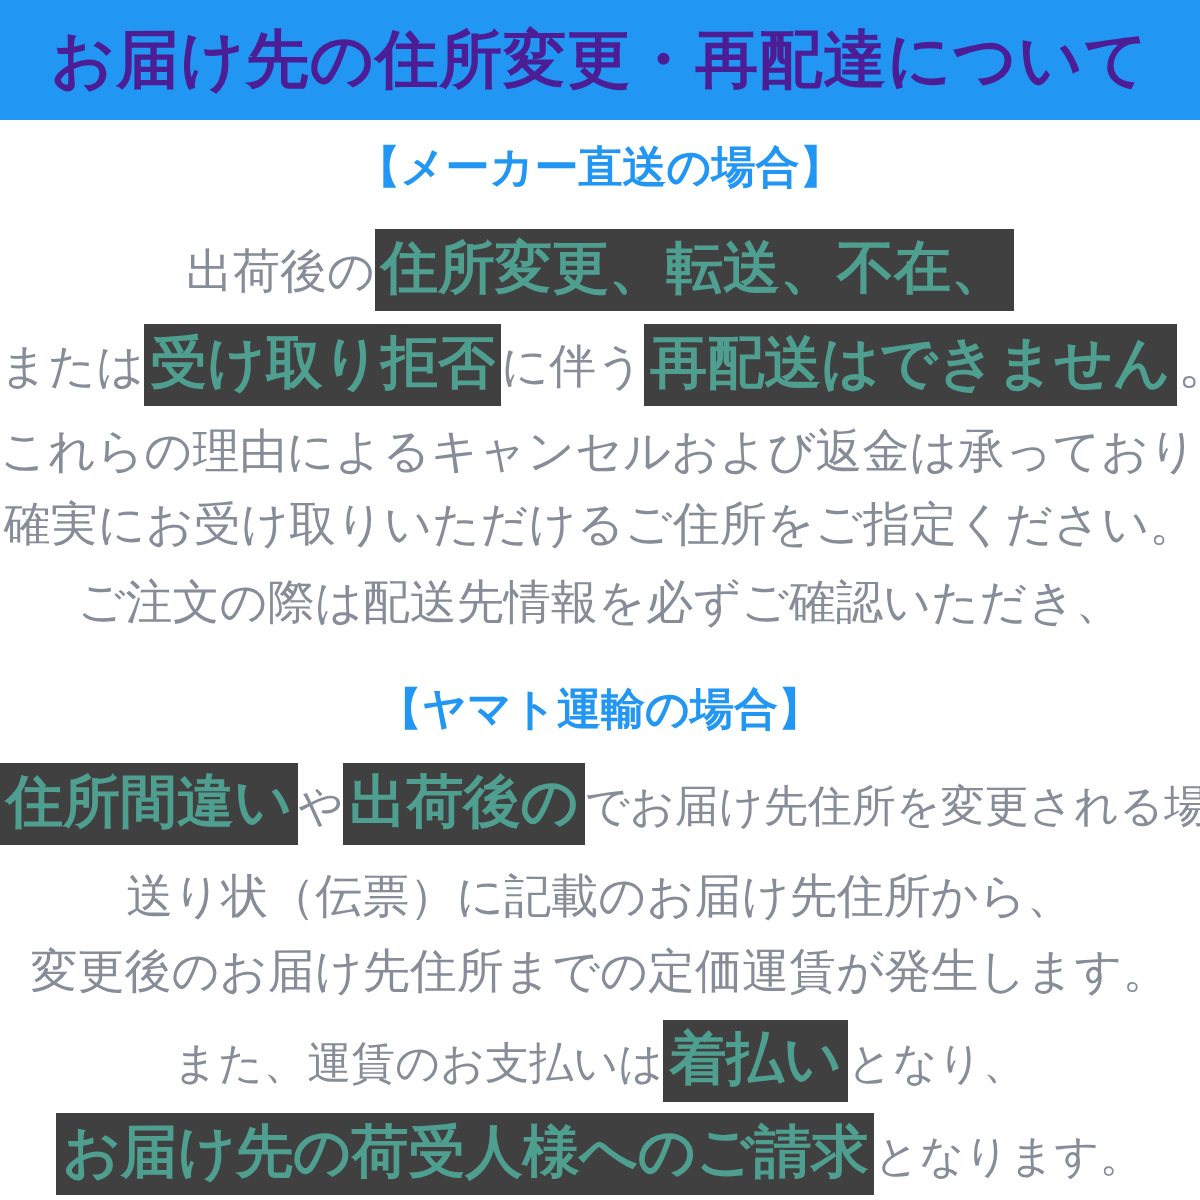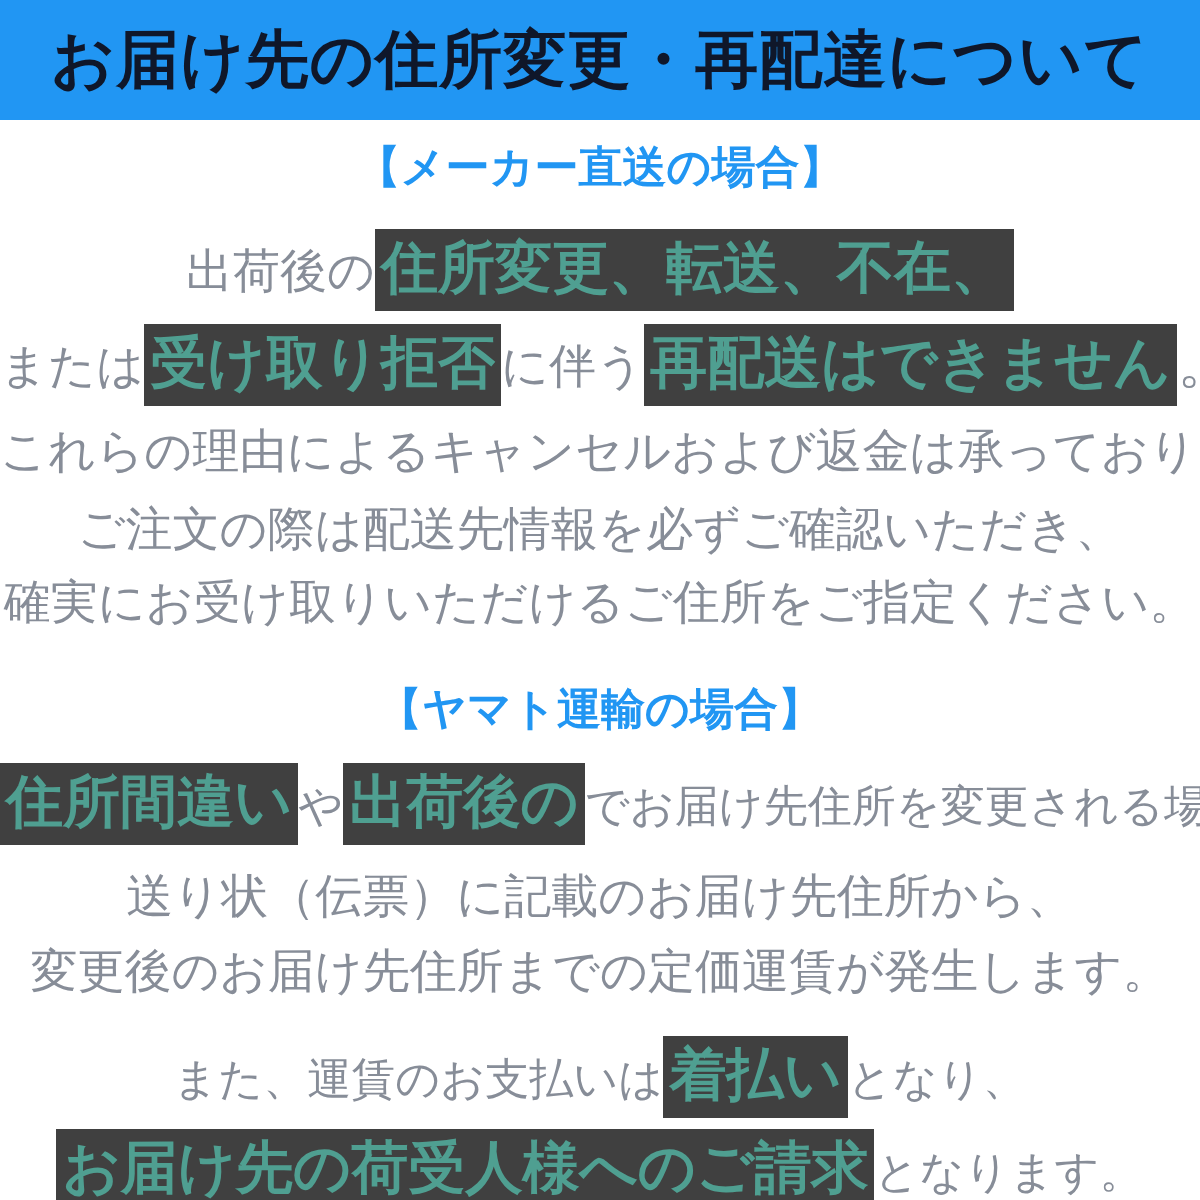--- a/index.html
+++ b/index.html
@@ -19,21 +19,21 @@
   
   .banner {
     width: 1200px;
     height: 120px;
     background: #2196F3;
     display: flex;
     align-items: center;
     justify-content: center;
   }
   .banner-title {
-    color: #0f172a;
+    color: #4c1d95;
     font-size: 63px;
     font-weight: 700;
     letter-spacing: 1px;
     white-space: nowrap;
   }
   
   .heading {
     color: #2196F3;
     font-size: 44px;
     font-weight: 700;
@@ -72,21 +72,21 @@
   }
   
   .m-l1 { margin-top: 26px; }
   .m-l2 { margin-top: 2px; text-align: center; }
   .m-l3 { margin-top: 10px; }
   .m-l4 { margin-top: 17px; }
   .m-l5 { margin-top: 12px; }
   .m-y1 { margin-top: 18px; }
   .m-y2 { margin-top: 16px; }
   .m-y3 { margin-top: 14px; }
-  .m-y4 { margin-top: 28px; }
+  .m-y4 { margin-top: 12px; }
   .m-y5 { margin-top: 0px; }
 </style>
 </head>
 <body>
 
 <div class="page">
 
   <div class="banner">
     <div class="banner-title">お届け先の住所変更・再配達について</div>
   </div>
@@ -98,26 +98,26 @@
   </div>
 
   <div class="line line-lg m-l2">
     <span class="body-text">または</span><span class="accent-hl">受け取り拒否</span><span class="body-text">に伴う</span><span class="accent-hl">再配送はできません</span><span class="big-gray">。</span>
   </div>
 
   <div class="line line-sm m-l3">
     <span class="body-text">これらの理由によるキャンセルおよび返金は承っておりませんので、</span>
   </div>
 
+  <div class="line line-sm m-l5">
+    <span class="body-text">確実にお受け取りいただけるご住所をご指定ください。</span>
+  </div>
+
   <div class="line line-sm m-l4">
     <span class="body-text">ご注文の際は配送先情報を必ずご確認いただき、</span>
-  </div>
-
-  <div class="line line-sm m-l5">
-    <span class="body-text">確実にお受け取りいただけるご住所をご指定ください。</span>
   </div>
 
   <div class="heading heading-yamato">【ヤマト運輸の場合】</div>
 
   <div class="line line-lg m-y1">
     <span class="accent-hl">住所間違い</span><span class="body-text-md">や</span><span class="accent-hl">出荷後の</span><span class="body-text-md">でお届け先住所を変更される場合は、</span>
   </div>
 
   <div class="line line-sm m-y2">
     <span class="body-text">送り状（伝票）に記載のお届け先住所から、</span>

